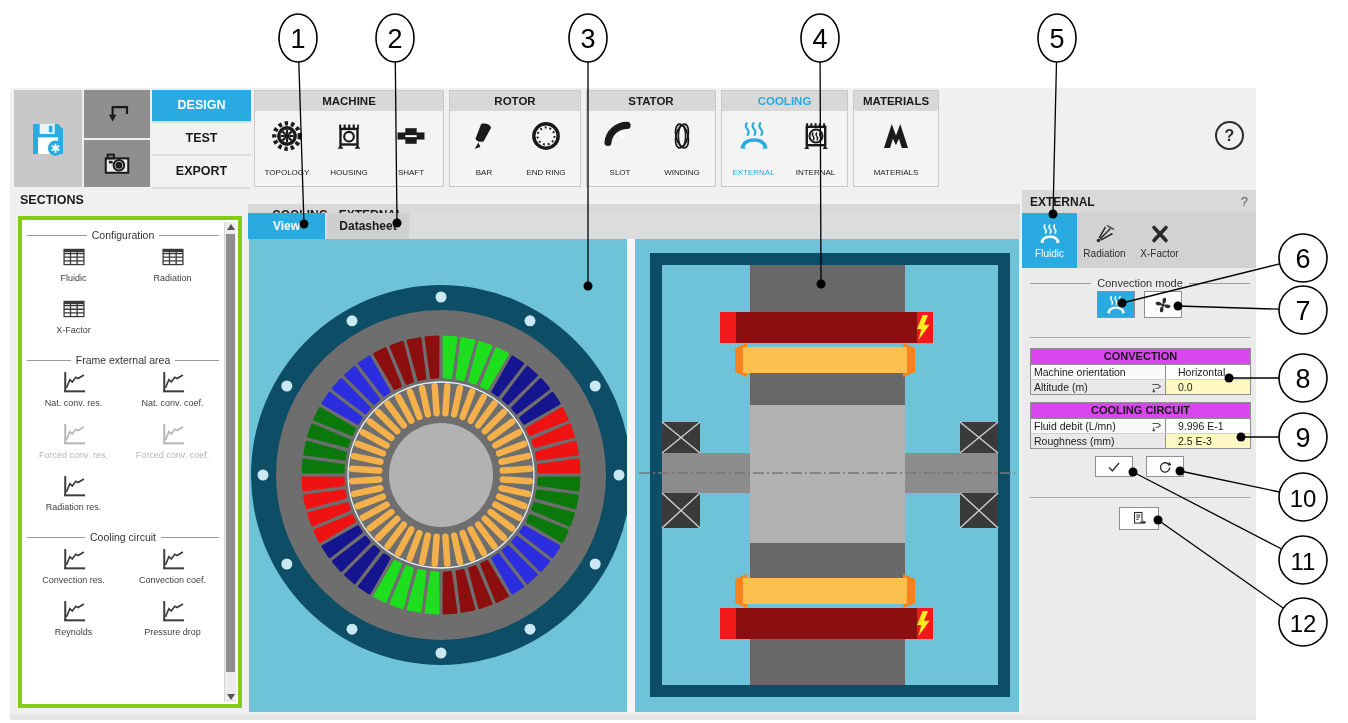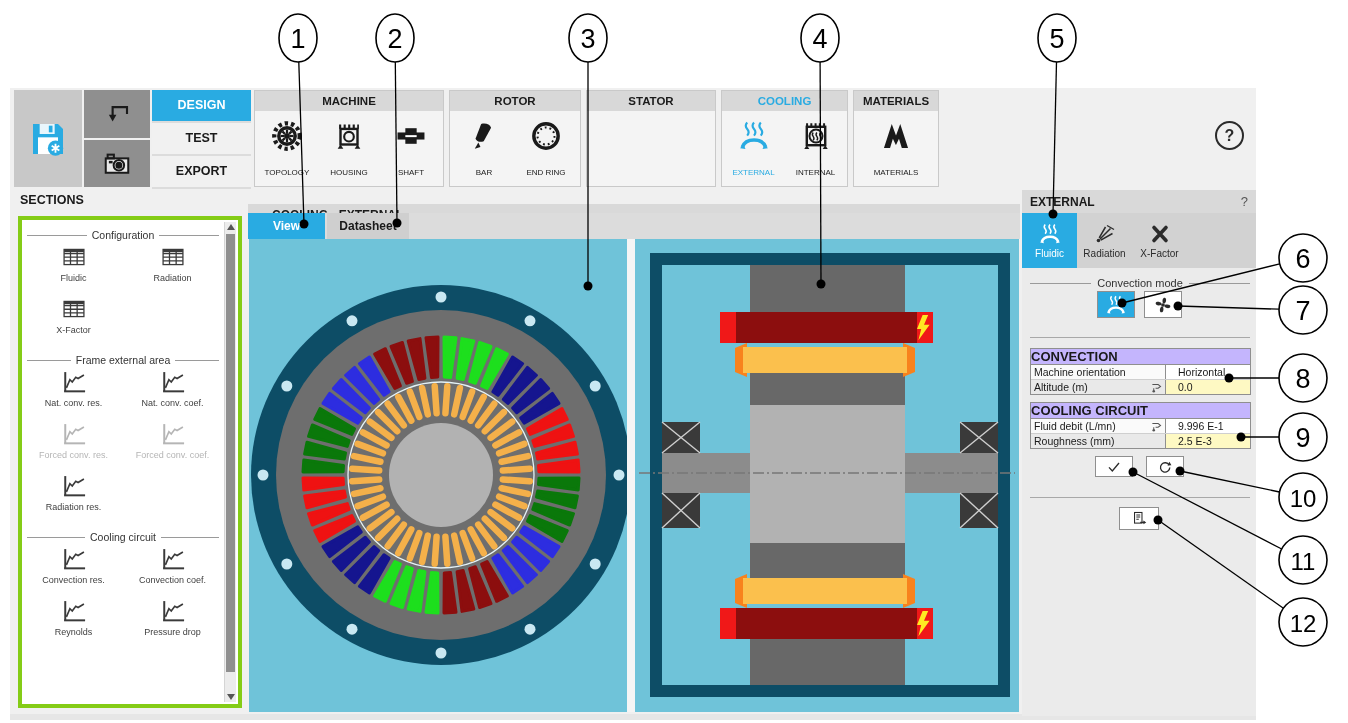--- a/index.html
+++ b/index.html
@@ -82,21 +82,21 @@
   #conv-legend{left:1030px;top:277px;width:220px;display:flex;align-items:center;gap:6px;color:#333;font-size:11px}
   #conv-legend::before,#conv-legend::after{content:"";flex:1;border-top:1px solid #9a9a9a}
   #mode-buttons{left:1022px;top:291px;width:234px;display:flex;justify-content:center;gap:9px}
   .mode-btn{width:38px;height:27px;border:1px solid #8f8f8f;background:#fff;display:flex;align-items:center;justify-content:center;cursor:pointer;box-sizing:border-box}
   .mode-btn .ic{width:22px;height:22px;color:#2b2b2b}
   .mode-btn.active{background:#29abe2}
   .mode-btn.active .ic{color:#fff}
   #prop-sep1{left:1030px;top:337px;width:220px;height:0;border-top:1px solid #a8a8a8}
   #prop-tables{left:1030px;top:348px;width:221px}
   .tbl{border:1px solid #8f8f8f;margin-bottom:7px;background:#fff}
-  .tbl-h{height:15px;line-height:15px;text-align:left;font-weight:bold;font-size:13px;background:#c4b5fd;border-bottom:1px solid #8f8f8f}
+  .tbl-h{height:15px;line-height:15px;text-align:center;font-weight:bold;font-size:11px;background:#d946ef;border-bottom:1px solid #8f8f8f}
   .tbl-row{display:flex;height:14px;line-height:14px;font-size:10.5px;border-bottom:1px solid #cfcfcf}
   .tbl-row:last-child{border-bottom:none}
   .tbl-row .lab{flex:1;display:flex;align-items:center;padding:0 3px;background:#fafafa;white-space:nowrap}
   .tbl-row .val{width:60px;border-left:1px solid #8f8f8f;padding:0 12px;background:#fff;white-space:nowrap}
   .tbl-row.odd .lab{background:#e9e9e9}
   .tbl-row.odd .val{background:#fef9c3}
   .lab .param{margin-left:auto;width:11px;height:11px}
   .lab .param svg{width:11px;height:11px;display:block}
   #action-buttons{left:1022px;top:456px;width:234px;display:flex;justify-content:center;gap:13px}
   .act-btn{width:38px;height:21px;background:#fff;border:1px solid #8f8f8f;display:flex;align-items:center;justify-content:center;cursor:pointer;box-sizing:border-box}
@@ -222,20 +222,41 @@
                 <circle cx="12" cy="12" r="8.6" stroke="#1a1a1a" stroke-width="2.4"></circle>
                 <circle cx="12" cy="12" r="6" stroke="#1a1a1a" stroke-width="1.4" stroke-dasharray="1.3 2.1"></circle>
               </svg>
             </span>
       <span class="lb">END RING</span>
           </div>
         </div>
       </div>
       <div class="tb-group" style="width:130px">
     <div class="tb-group-h">STATOR</div>
+    <div class="tb-items">
+          <div class="tb-item">
+      <span class="ic">
+              <svg viewBox="0 0 24 24" fill="none" stroke="#1a1a1a">
+                <path d="M3.5 16.5A13.5 13.5 0 0 1 17 4.5" stroke-width="5" stroke-linecap="round"></path>
+                <rect x="11.8" y="9.4" width="3.6" height="3.6" transform="rotate(45 13.6 11.2)" fill="#fff" stroke="none"></rect>
+              </svg>
+            </span>
+      <span class="lb">SLOT</span>
+          </div>
+          <div class="tb-item">
+      <span class="ic">
+              <svg viewBox="0 0 24 24" fill="none" stroke="#1a1a1a" stroke-width="1.2">
+                <ellipse cx="12" cy="12" rx="4.2" ry="8.6" transform="rotate(14 12 12)"></ellipse>
+                <ellipse cx="12" cy="12" rx="4.2" ry="8.6" transform="rotate(-14 12 12)"></ellipse>
+                <ellipse cx="12" cy="12" rx="2.6" ry="7.4"></ellipse>
+              </svg>
+            </span>
+      <span class="lb">WINDING</span>
+          </div>
+        </div>
       </div>
       <div class="tb-group cooling" style="width:127px">
     <div class="tb-group-h">COOLING</div>
     <div class="tb-items">
           <div class="tb-item active">
       <span class="ic">
               <svg viewBox="0 0 24 24" fill="none" stroke="currentColor">
                 <path d="M7.2 2.5c-1.4 1.6-1.4 3 0 4.6s1.4 3 0 4.6" stroke-width="1.5"></path>
                 <path d="M12 2.5c-1.4 1.6-1.4 3 0 4.6s1.4 3 0 4.6" stroke-width="1.5"></path>
                 <path d="M16.8 2.5c-1.4 1.6-1.4 3 0 4.6s1.4 3 0 4.6" stroke-width="1.5"></path>

